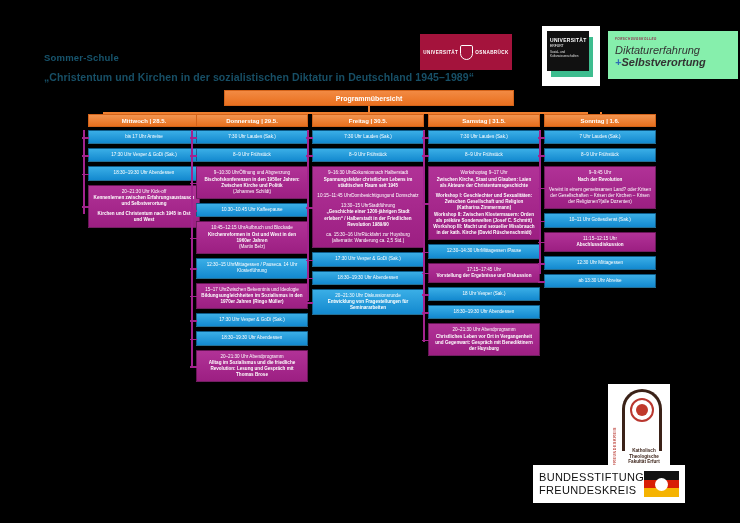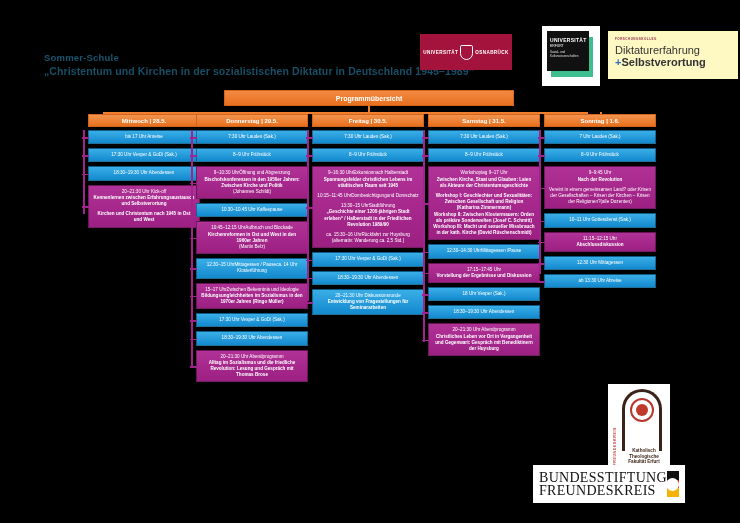--- a/index.html
+++ b/index.html
@@ -16,21 +16,21 @@
   }
 
   
   .title-block { position: absolute; left: 44px; top: 52px; }
   .title-line1 {
     color: #17556e; font-size: 9.5px; font-weight: bold;
     letter-spacing: .2px; line-height: 11px;
   }
   .title-line2 {
     color: #174f66; font-size: 10.5px; font-weight: bold;
-    letter-spacing: .1px; line-height: 13px; margin-top: 2px;
+    letter-spacing: .1px; line-height: 13px; margin-top: 8px;
   }
 
   .logos-top { position: absolute; top: 26px; left: 420px; height: 60px; }
   .logo { position: absolute; background: #fff; }
   .logo-osna {
     left: 0; top: 8px; width: 92px; height: 36px;
     background: #a4133c;
     display: flex; align-items: center; justify-content: center;
   }
   .logo-osna .txt {
@@ -56,21 +56,21 @@
   .logo-erfurt .blackbox {
     position: absolute; left: 0px; top: 0px; width: 42px; height: 40px;
     background: #111; color: #fff; padding: 6px 3px;
   }
   .logo-erfurt .e1 { font-size: 5px; font-weight: bold; letter-spacing:.3px; line-height:6px;}
   .logo-erfurt .e2 { font-size: 3.4px; line-height: 4px; margin-top: 1px; }
   .logo-erfurt .e3 { font-size: 3px; line-height: 3.6px; margin-top: 3px; opacity:.85; }
 
   .logo-dikt {
     left: 188px; top: 5px; width: 130px; height: 48px;
-    background: #fef9c3; padding: 6px 7px;
+    background: #86efac; padding: 6px 7px; font-style: italic;
   }
   .logo-dikt .small { font-size: 3px; color: #8f2a4a; letter-spacing: .5px; font-weight:bold;}
   .logo-dikt .l1 { font-size: 11px; color: #333; line-height: 12px; margin-top:3px; font-weight:500;}
   .logo-dikt .l2 { font-size: 11px; color: #333; line-height: 12px; font-weight:bold;}
   .logo-dikt .l2 .plus { color: #2f6fb5; }
 
   
   .prog-bar {
     position: absolute; left: 224px; top: 90px; width: 290px; height: 16px;
     background: linear-gradient(#f28a43, #e9701f);
@@ -145,21 +145,21 @@
   .logo-fak .cap {
     position: absolute; left: 14px; bottom: 5px; width: 44px;
     text-align: center; color: #3b2218; font-size: 4.6px;
     font-weight: bold; line-height: 5.6px;
   }
   .logo-bsa {
     position: absolute; left: 533px; top: 465px; width: 152px; height: 38px;
     background: #fff; padding: 4px 6px;
     display: flex; align-items: center; justify-content: space-between;
   }
-  .logo-bsa .words { color: #111; font-size: 14px; line-height: 13px; letter-spacing: .3px; font-family: Liberation Serif, serif; }
+  .logo-bsa .words { color: #111; font-size: 11px; line-height: 13px; letter-spacing: .3px; }
   .logo-bsa .flag {
     width: 40px; height: 26px; position: relative;
     background: linear-gradient(#111 0 33.3%, #d81e05 33.3% 66.6%, #f5b301 66.6% 100%);
   }
   .logo-bsa .flag .circ {
     position: absolute; left: 50%; top: 50%; width: 13px; height: 13px;
     margin: -6.5px 0 0 -6.5px; background: #fff; border-radius: 50%;
   }
 </style>
 </head>

